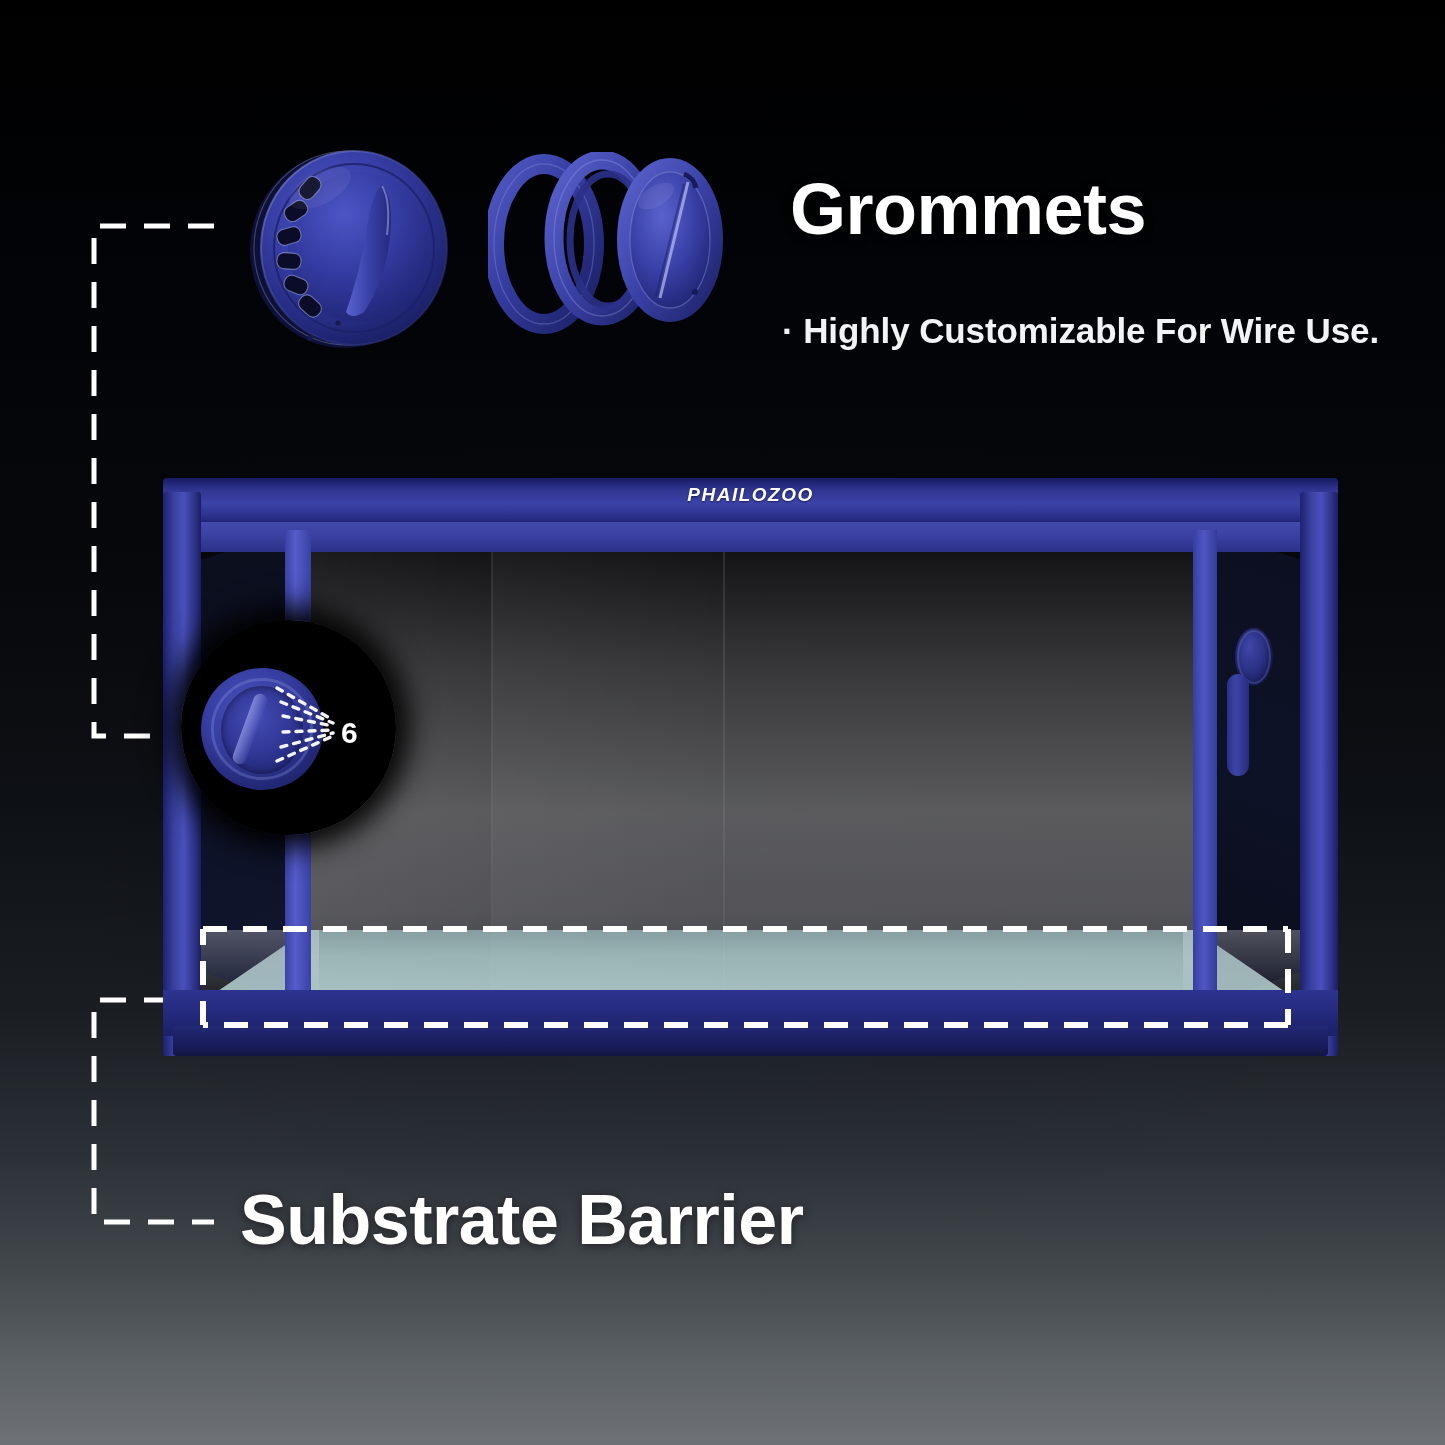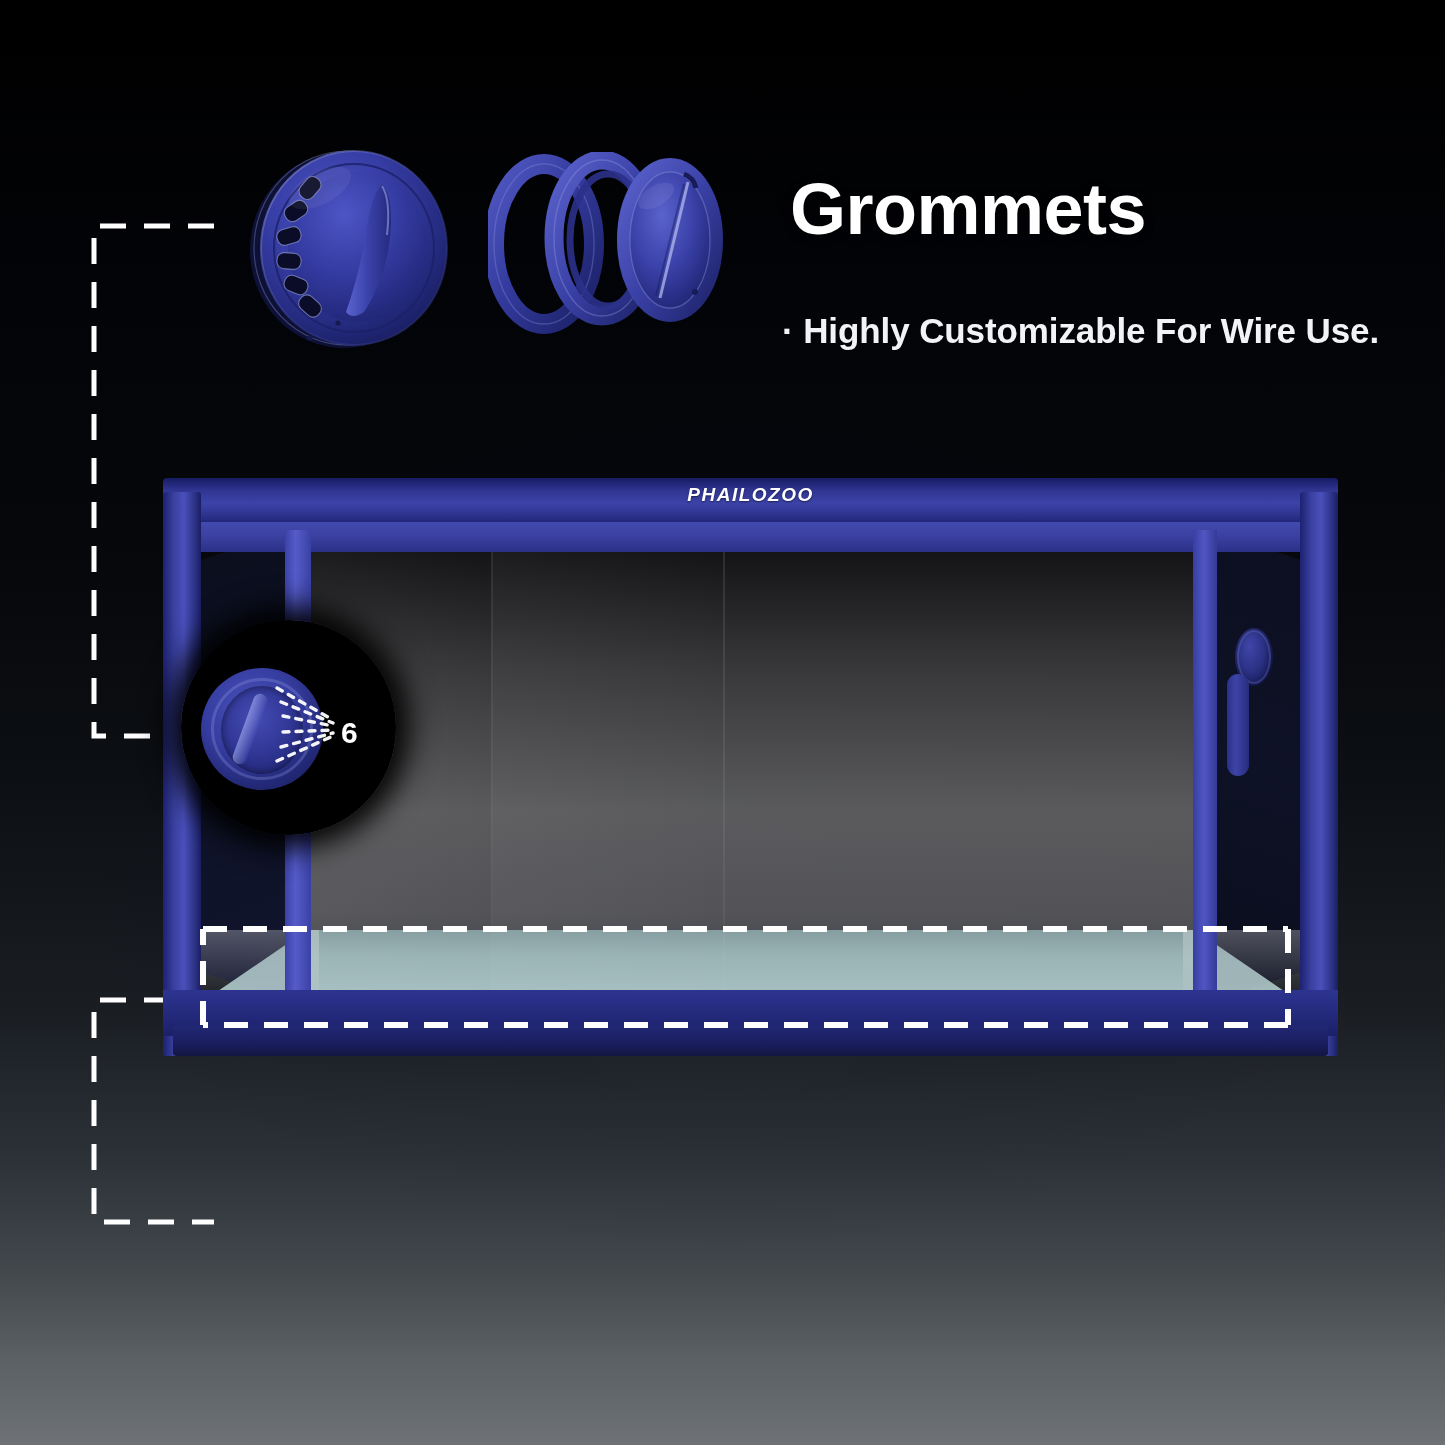--- a/index.html
+++ b/index.html
@@ -364,20 +364,21 @@
       <path d="M 196 22 q 10 4 12 14" stroke="#171c58" stroke-width="5" fill="none"></path>
       <circle cx="207" cy="140" r="3" fill="#171c58"></circle>
 
       <ellipse cx="168" cy="44" rx="20" ry="10" fill="#ffffff" opacity="0.07" transform="rotate(-30 168 44)"></ellipse>
     </svg>
   </div>
 
   <div class="headline" id="grommets-title">Grommets</div>
   <div class="subline" id="grommets-sub">· Highly Customizable For Wire Use.</div>
 
+  <div class="headline" id="substrate-title">Substrate Barrier</div>
 
   <div class="bracket" style="left:88px; top:222px; width:130px; height:518px;">
     <svg width="130" height="518" viewBox="0 0 130 518">
       <path d="M 126 4 L 6 4 L 6 514 L 126 514" fill="none" stroke="#ffffff" stroke-width="5" stroke-dasharray="26 18" stroke-linecap="butt"></path>
     </svg>
   </div>
 
   <div class="bracket" style="left:88px; top:995px; width:130px; height:232px;">
     <svg width="130" height="232" viewBox="0 0 130 232">
       <path d="M 126 5 L 6 5 L 6 227 L 126 227" fill="none" stroke="#ffffff" stroke-width="5" stroke-dasharray="26 18" stroke-linecap="butt"></path>

